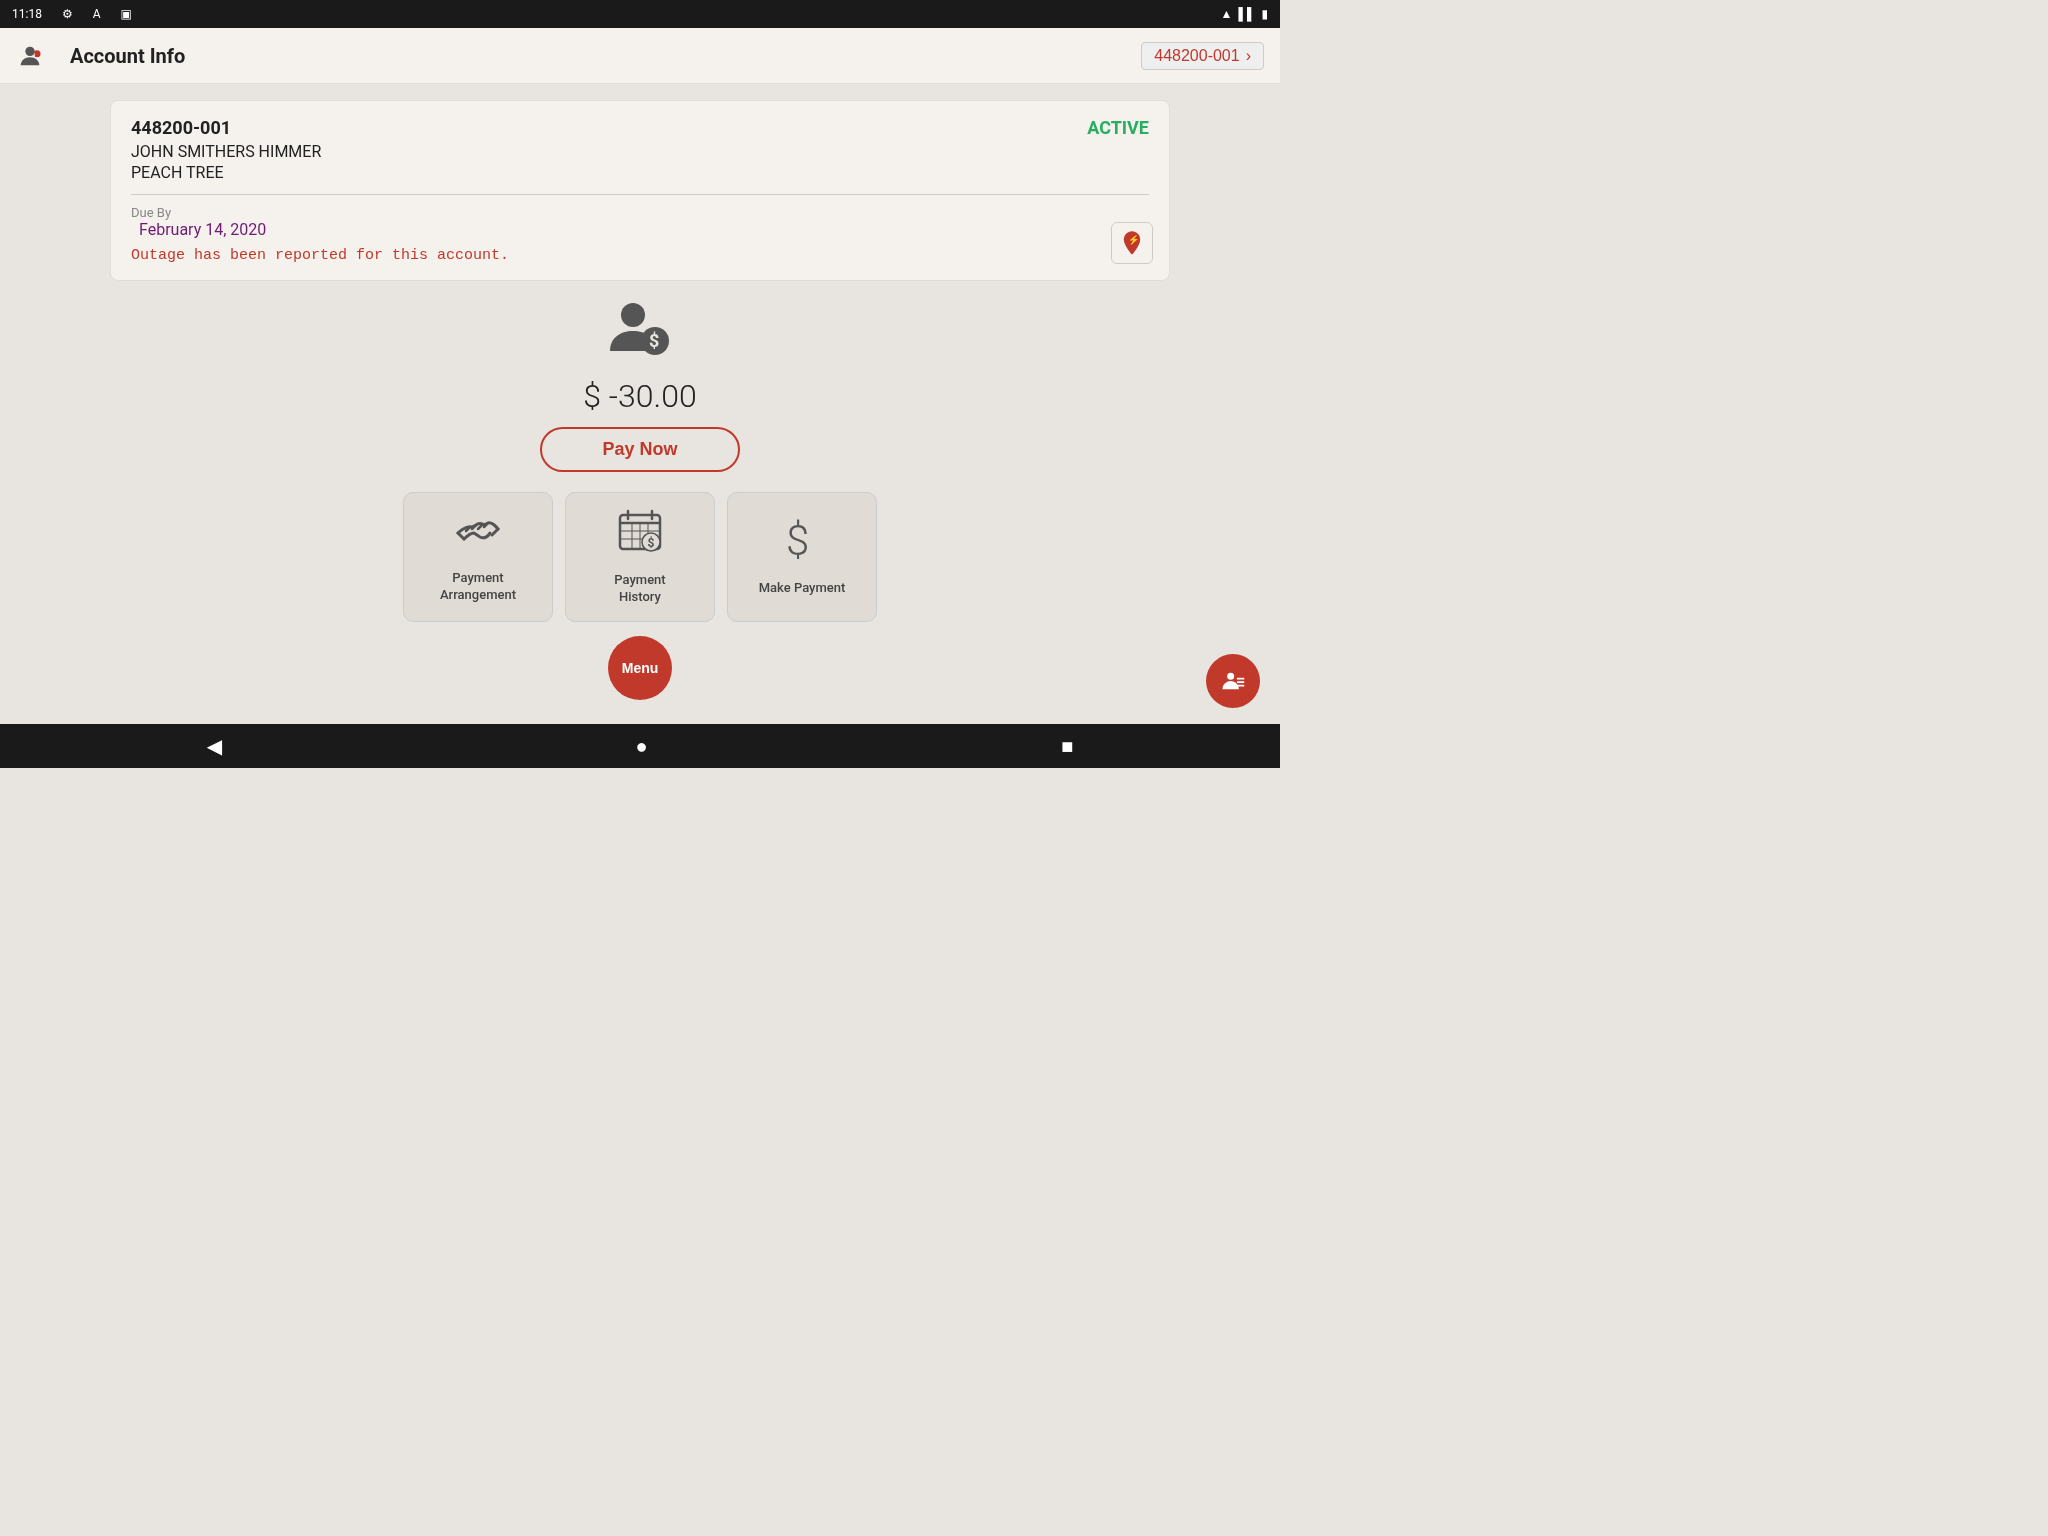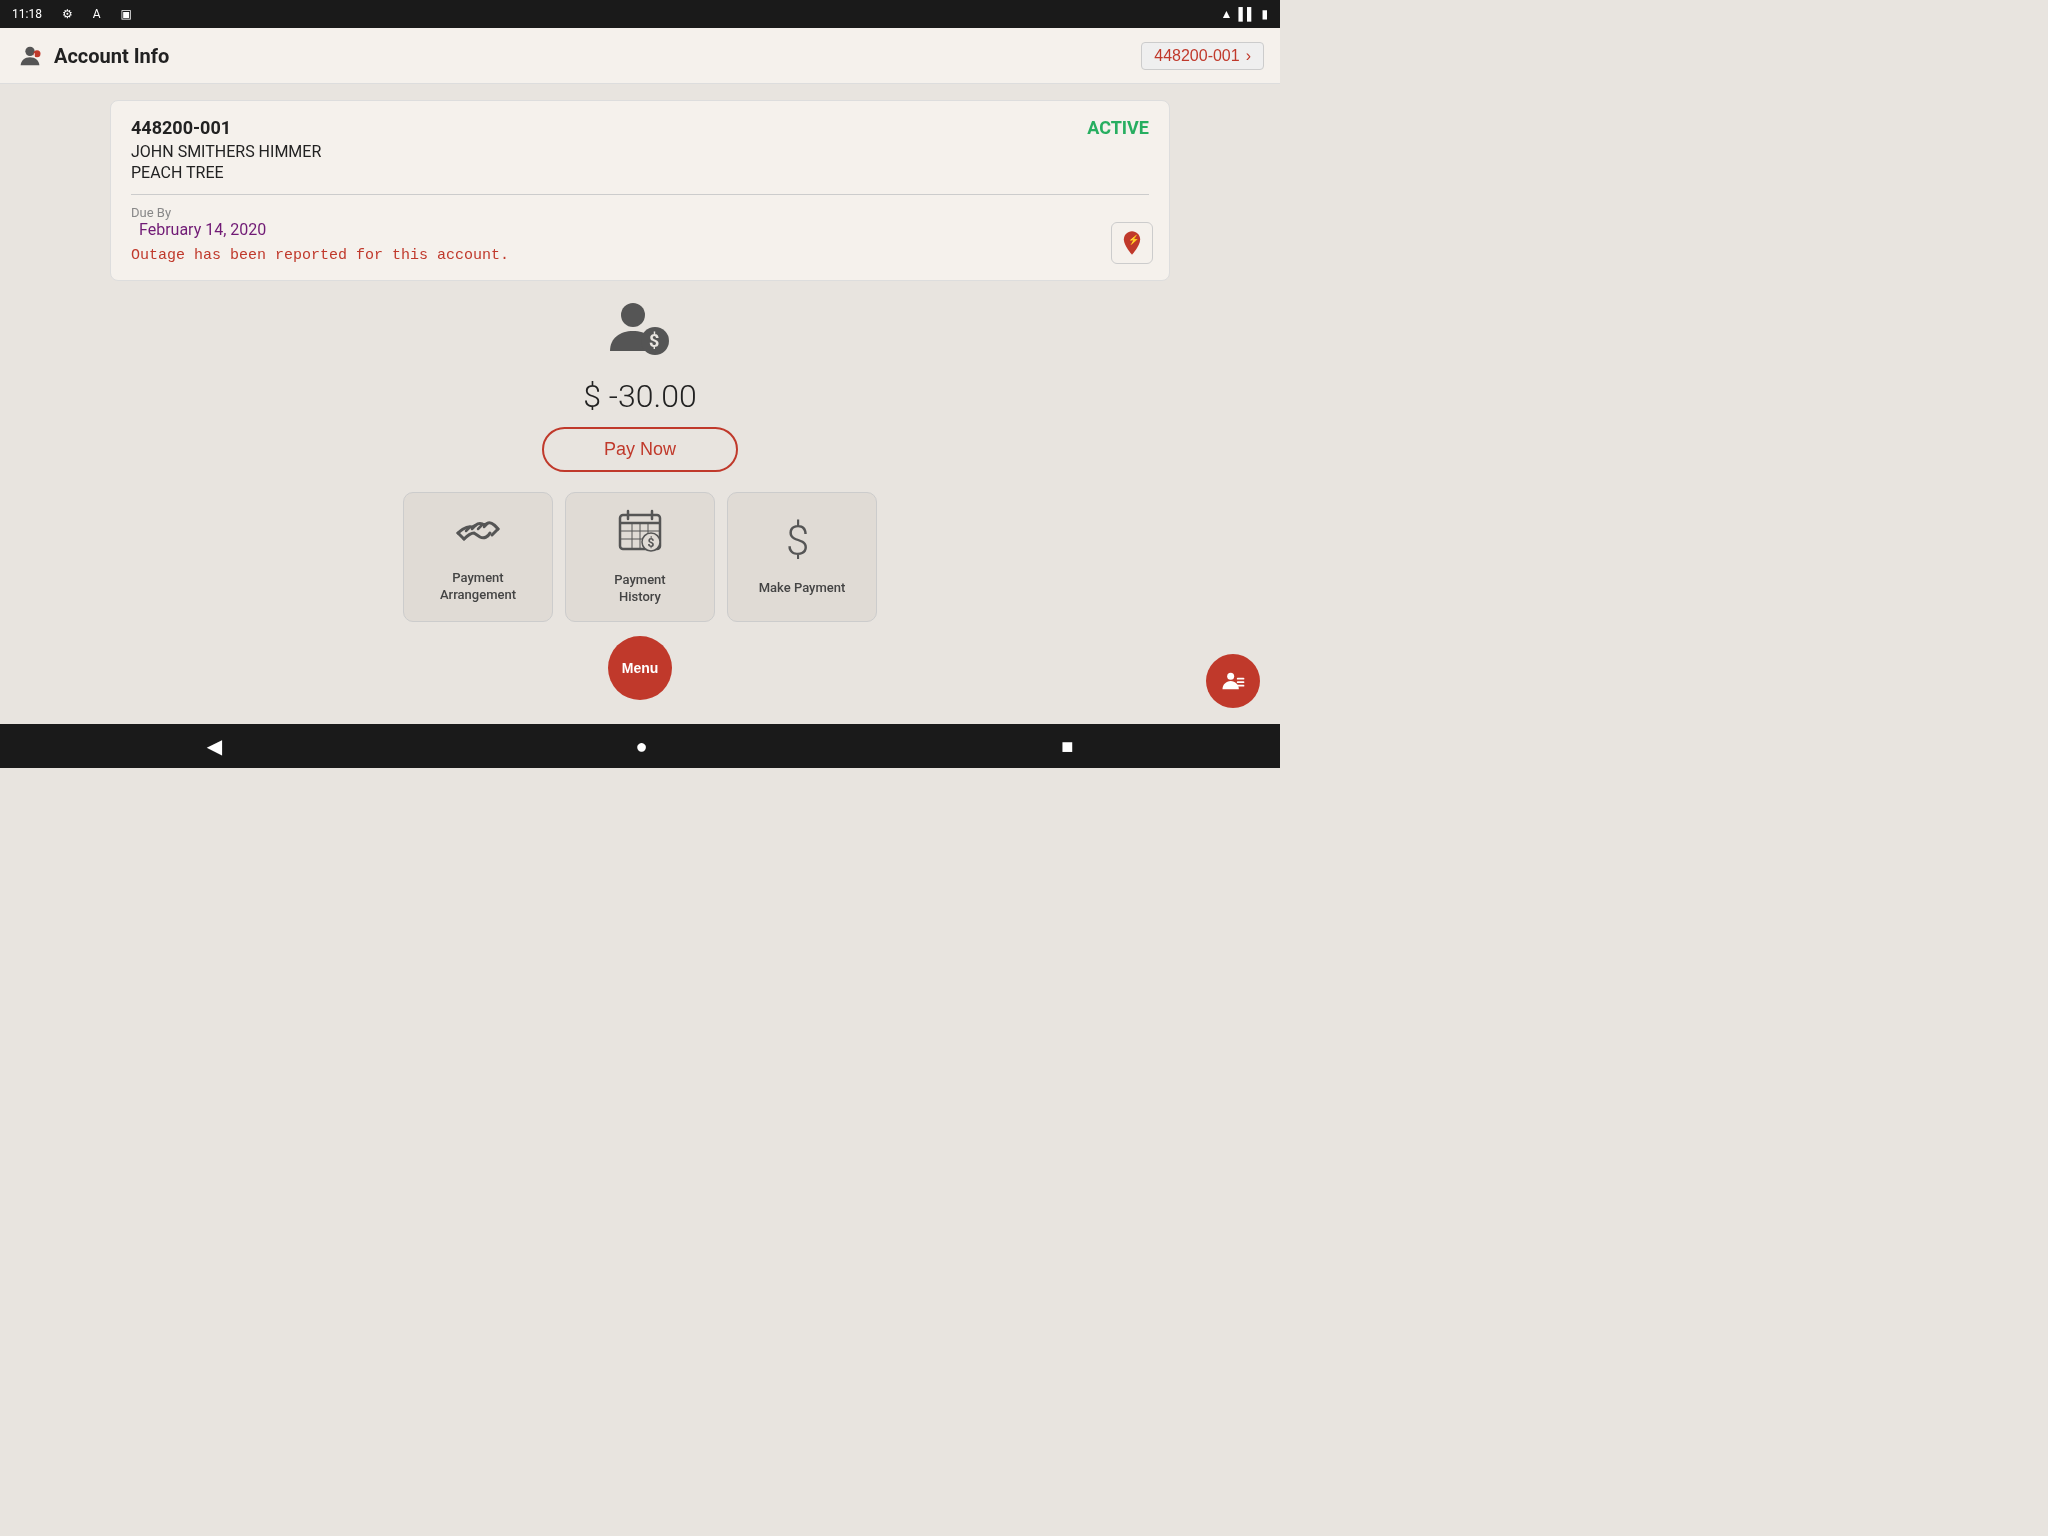--- a/index.html
+++ b/index.html
@@ -32,21 +32,21 @@
     .app-bar {
       width: 100%;
       height: 56px;
       background: #f5f1ec;
       display: flex;
       align-items: center;
       justify-content: space-between;
       padding: 0 16px;
       border-bottom: 1px solid #ddd;
     }
-    .app-bar-left { display: flex; align-items: center; gap: 10px; }
+    .app-bar-left { display: flex; align-items: center; gap: 26px; }
     .app-bar-title { font-size: 20px; font-weight: bold; color: #222; }
     .app-bar-account {
       font-size: 16px;
       color: #c0392b;
       font-weight: 500;
       border: 1px solid #ccc;
       padding: 4px 12px;
       border-radius: 4px;
       display: flex;
       align-items: center;
@@ -112,21 +112,21 @@
     }
     .balance-amount { font-size: 32px; color: #222; font-weight: 300; }
     .pay-now-btn {
       border: 2px solid #c0392b;
       background: transparent;
       color: #c0392b;
       font-size: 18px;
       padding: 10px 60px;
       border-radius: 24px;
       cursor: pointer;
-      font-weight: 400;
+      font-weight: 700;
     }
 
     
     .action-tiles {
       display: flex;
       gap: 12px;
       justify-content: center;
       margin-top: 4px;
     }
     .action-tile {

